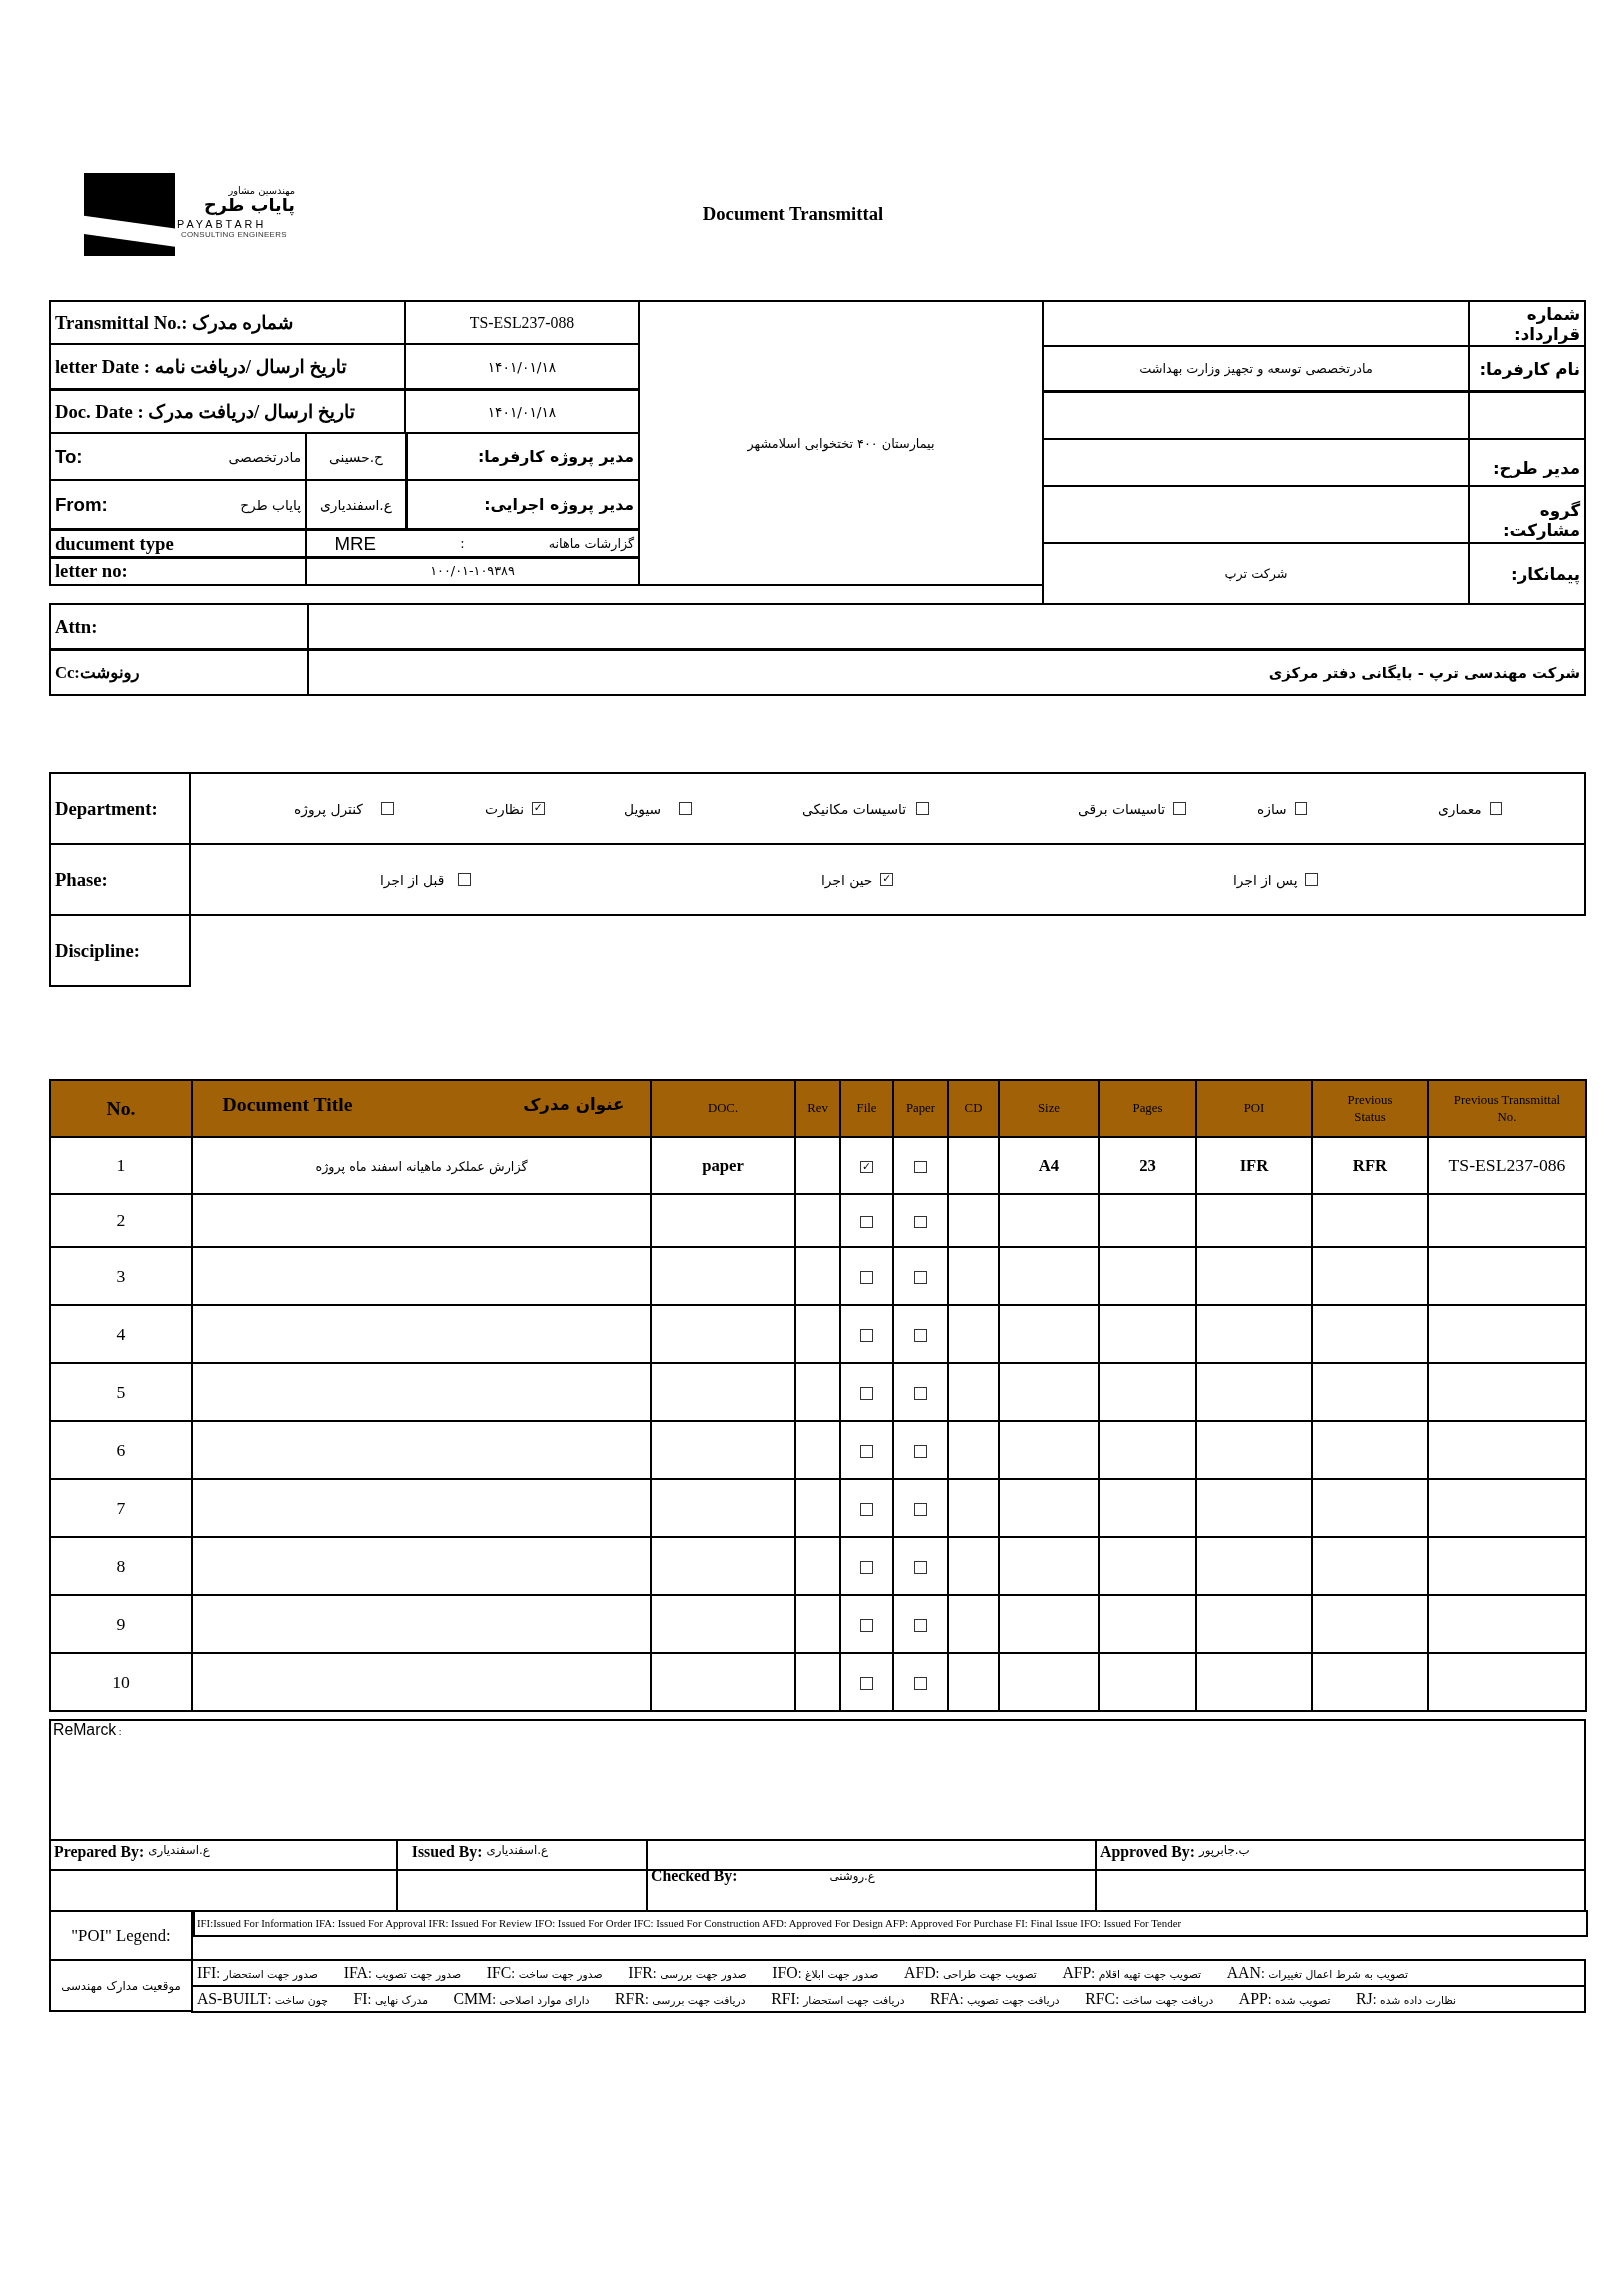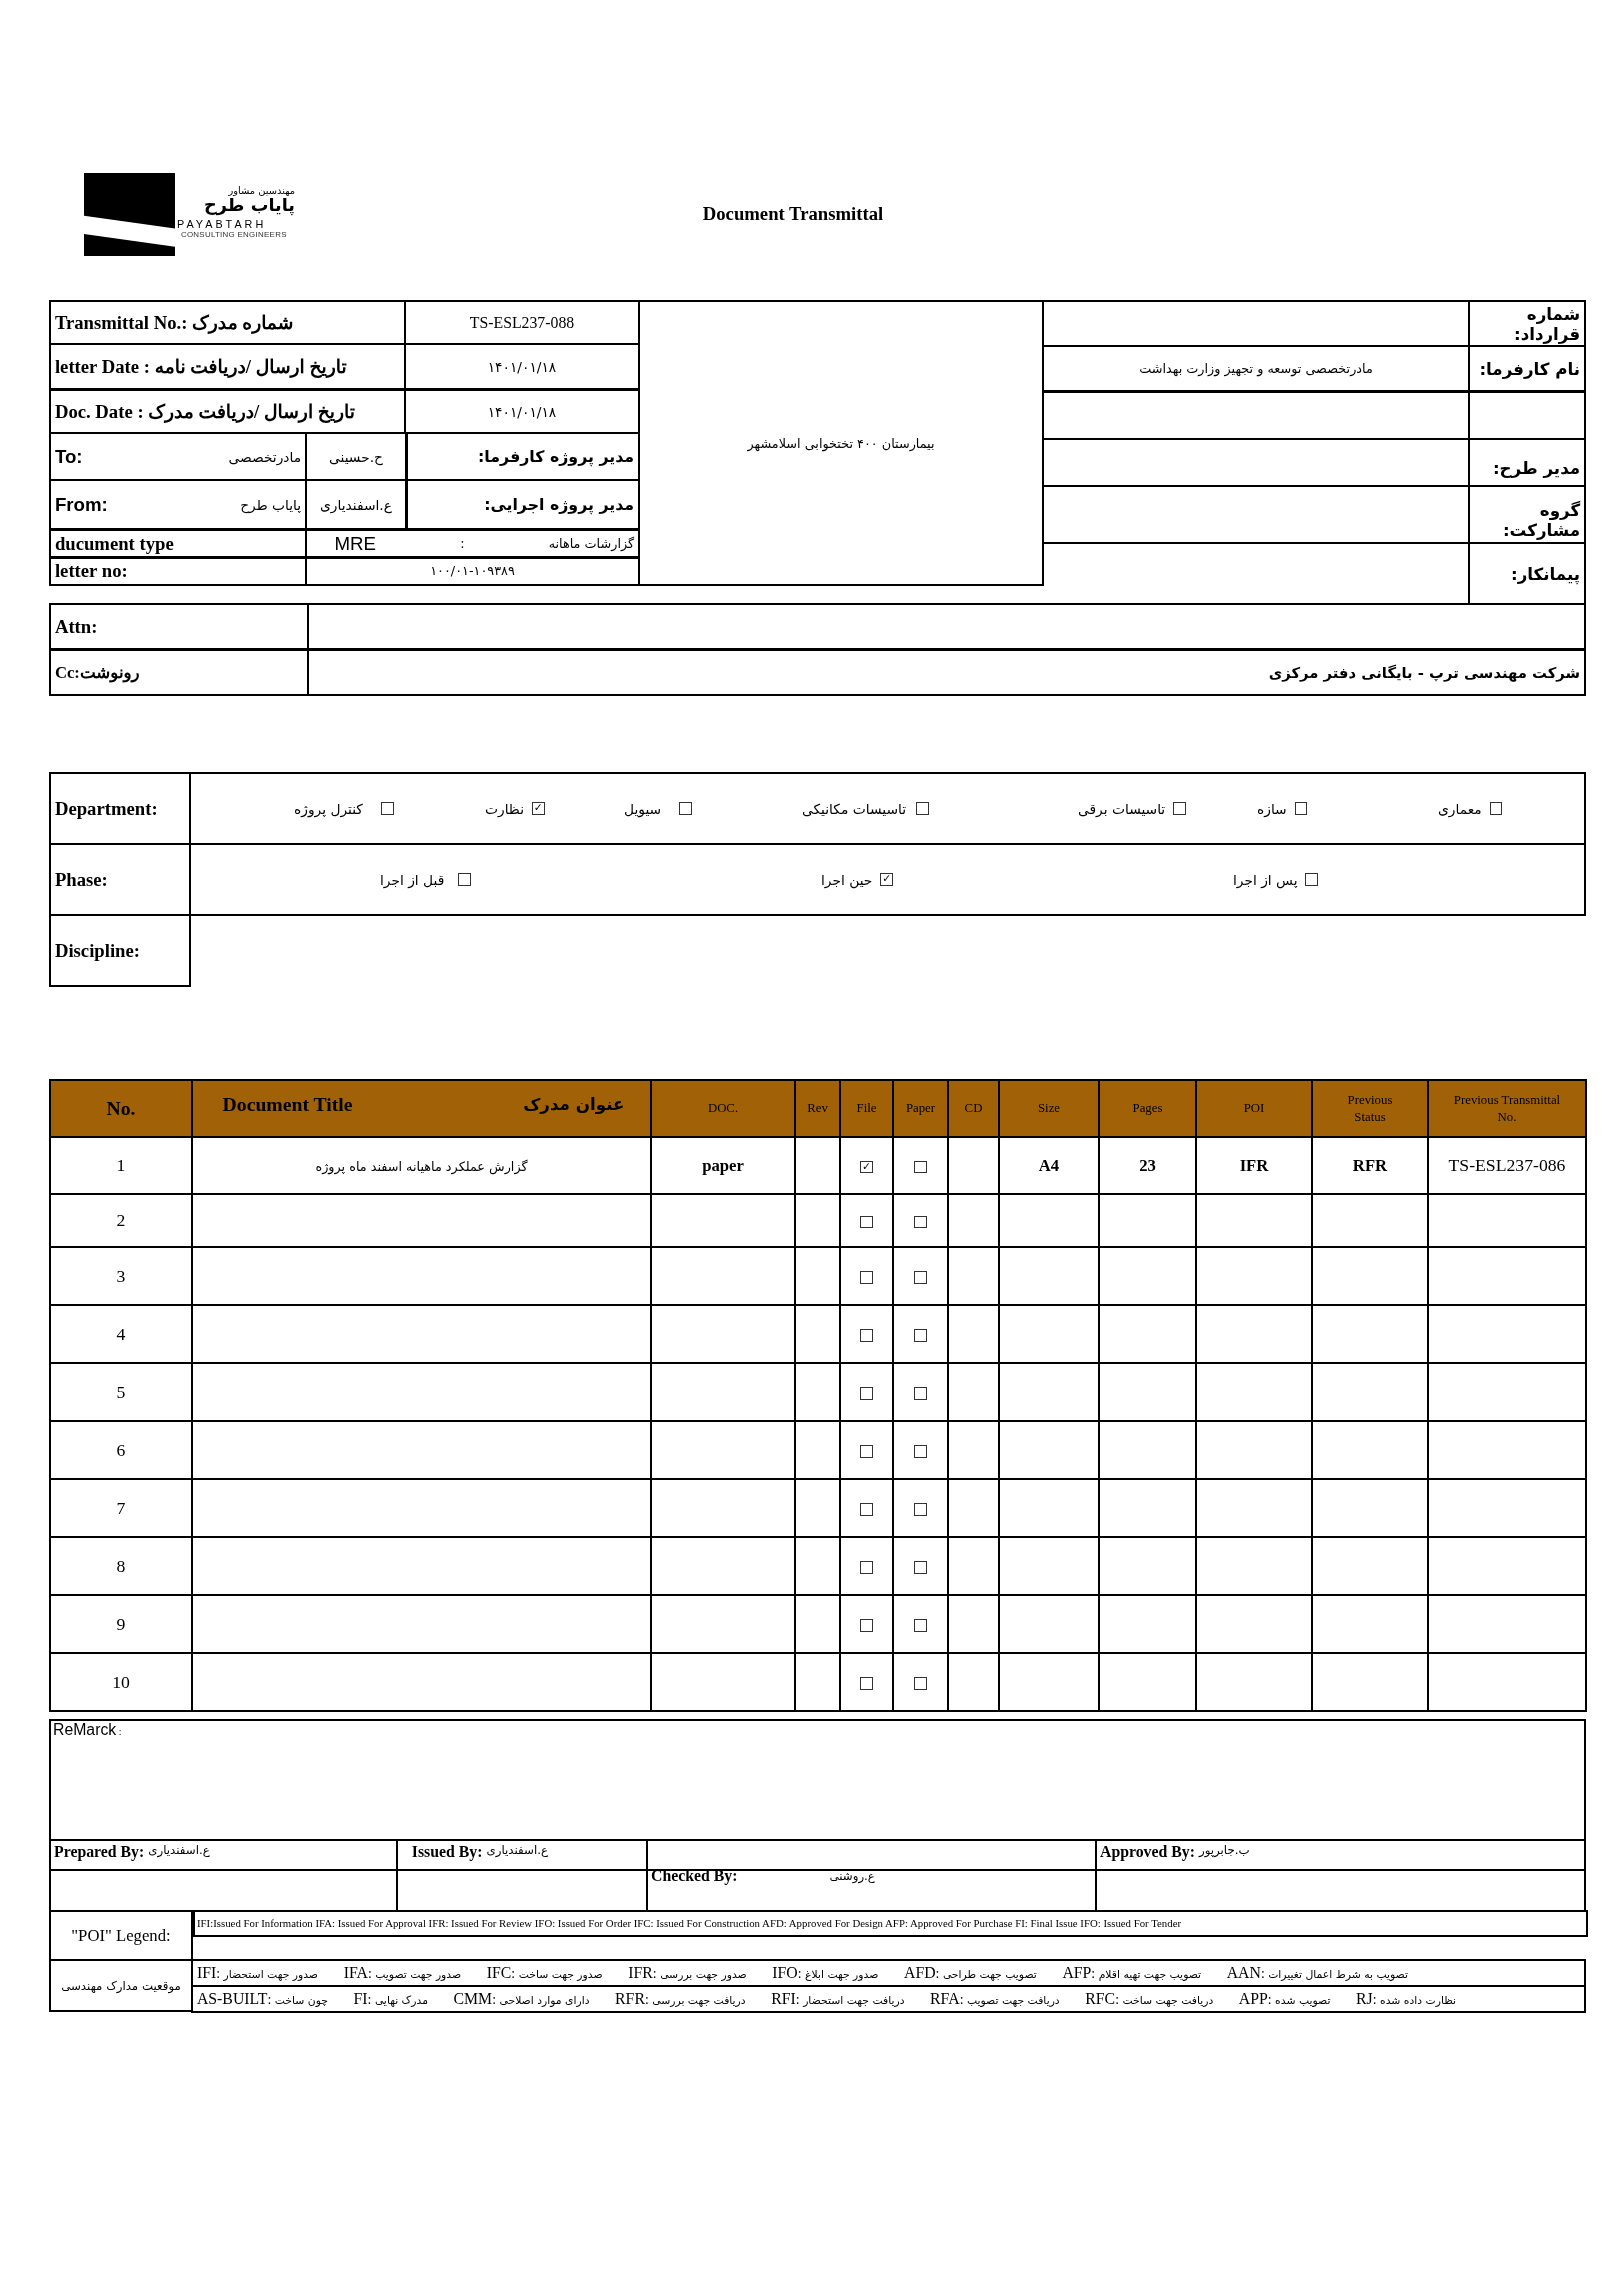--- a/index.html
+++ b/index.html
@@ -151,20 +151,23 @@
       <span class="fa-sm" style="font-size:16.7px;font-weight:bold;">مدیر طرح:</span>
     </div>
 
   <div class="cell center" style="left:993px;top:185px;width:428px;height:59px;">
       <span></span>
     </div>
   <div class="cell rtl" style="left:1419px;top:185px;width:118px;height:59px;padding-right:3.9px;padding-top:11.8px;">
       <span class="fa-sm" style="font-size:16.7px;font-weight:bold;">گروه مشارکت:</span>
     </div>
 
+  <div class="cell center" style="left:993px;top:242px;width:428px;height:63px;">
+      <span class="fa-sm" style="font-size:12.8px;">شرکت ترپ</span>
+    </div>
   <div class="cell rtl" style="left:1419px;top:242px;width:118px;height:63px;padding-right:3.9px;">
       <span class="fa-sm" style="font-size:16.7px;font-weight:bold;">پیمانکار:</span>
     </div>
 
   <div class="cell" style="left:0;top:303px;width:260px;height:47px;padding-left:3.9px;">
       <span class="lbl-en">Attn:</span>
     </div>
   <div class="cell" style="left:258px;top:303px;width:1279px;height:47px;">
       <span></span>
     </div>

